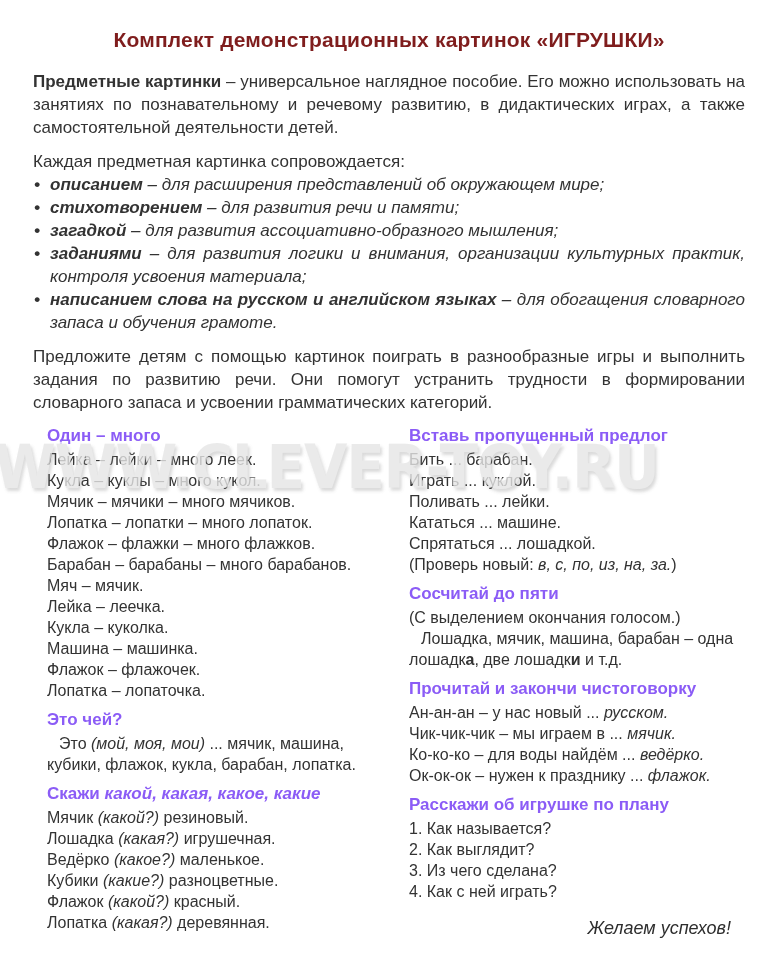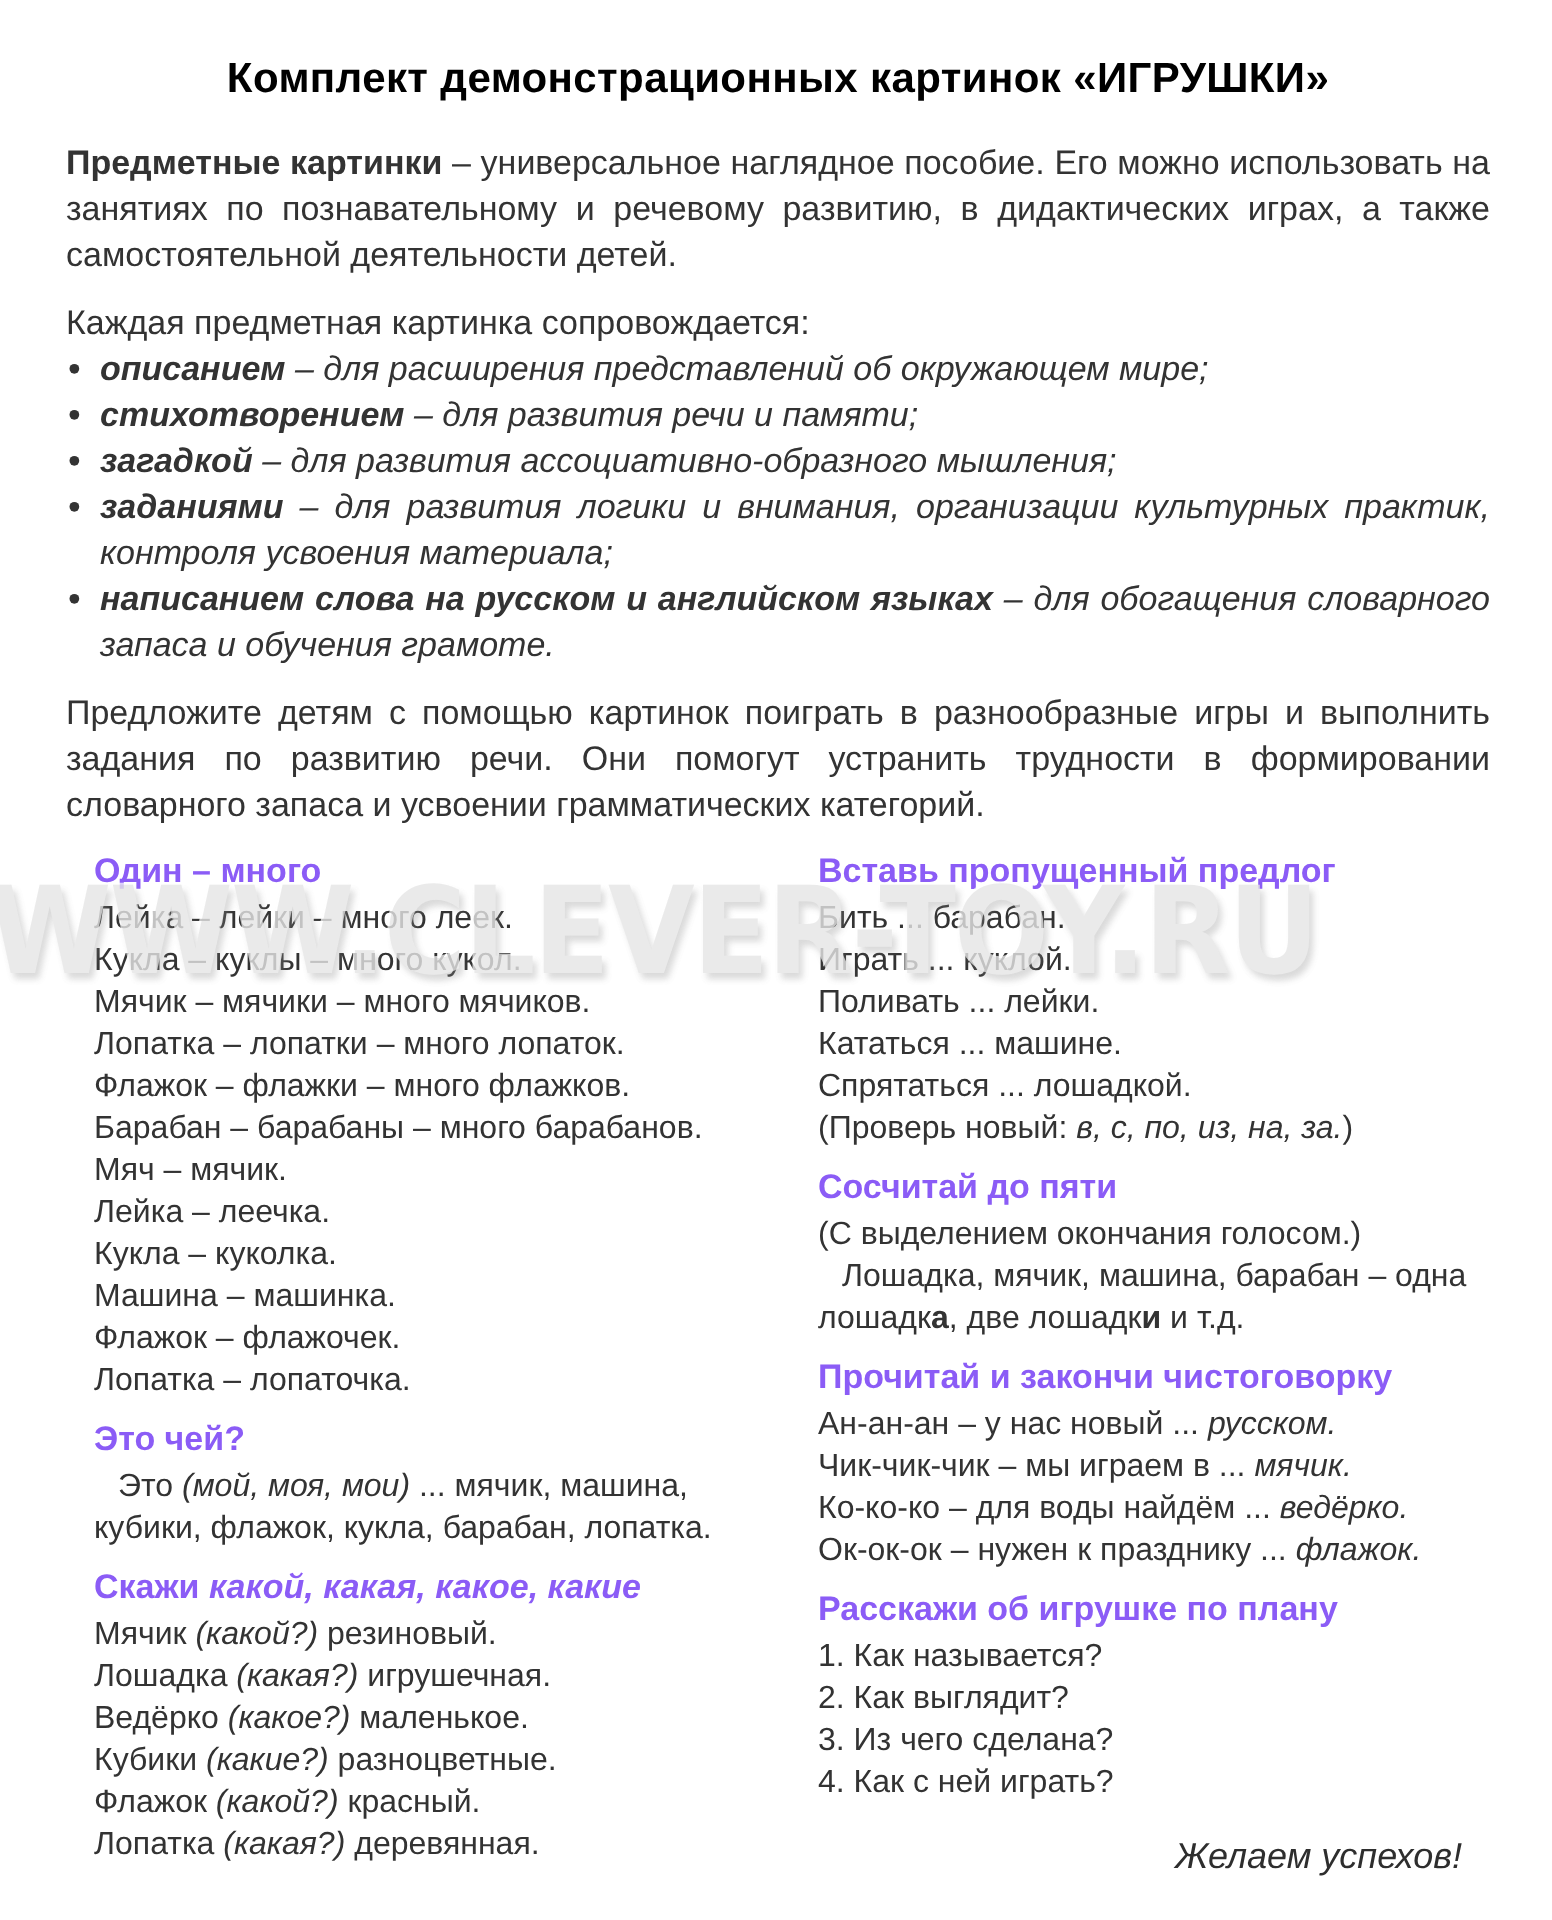--- a/index.html
+++ b/index.html
@@ -10,21 +10,21 @@
   html,body{margin:0;padding:0;background:#ffffff;}
   .page{
     width:776px;height:960px;box-sizing:border-box;
     padding:24px 31px 0 33px;
     position:relative;overflow:hidden;
     background:var(--bg);color:var(--text);
     font-family:"Liberation Sans","DejaVu Sans",sans-serif;
   }
   .title{
     font-size:21px;font-weight:bold;text-align:center;
-    margin:4px 0 18px 0;color:#000000;letter-spacing:0.2px;
+    margin:4px 0 18px 0;color:#7f1d1d;letter-spacing:0.2px;
   }
   .intro{font-size:17px;line-height:23px;}
   .para{margin:0;}
   .spaced{margin-top:11px;}
   .justify{text-align:justify;}
   .bullet{padding-left:17px;position:relative;text-align:justify;font-style:italic;}
   .bullet::before{content:"\2022";position:absolute;left:1px;top:0;font-weight:bold;}
   .b{font-weight:bold;}
   .i{font-style:italic;}
   .columns{display:flex;gap:26px;margin-top:3px;padding-left:14px;}

